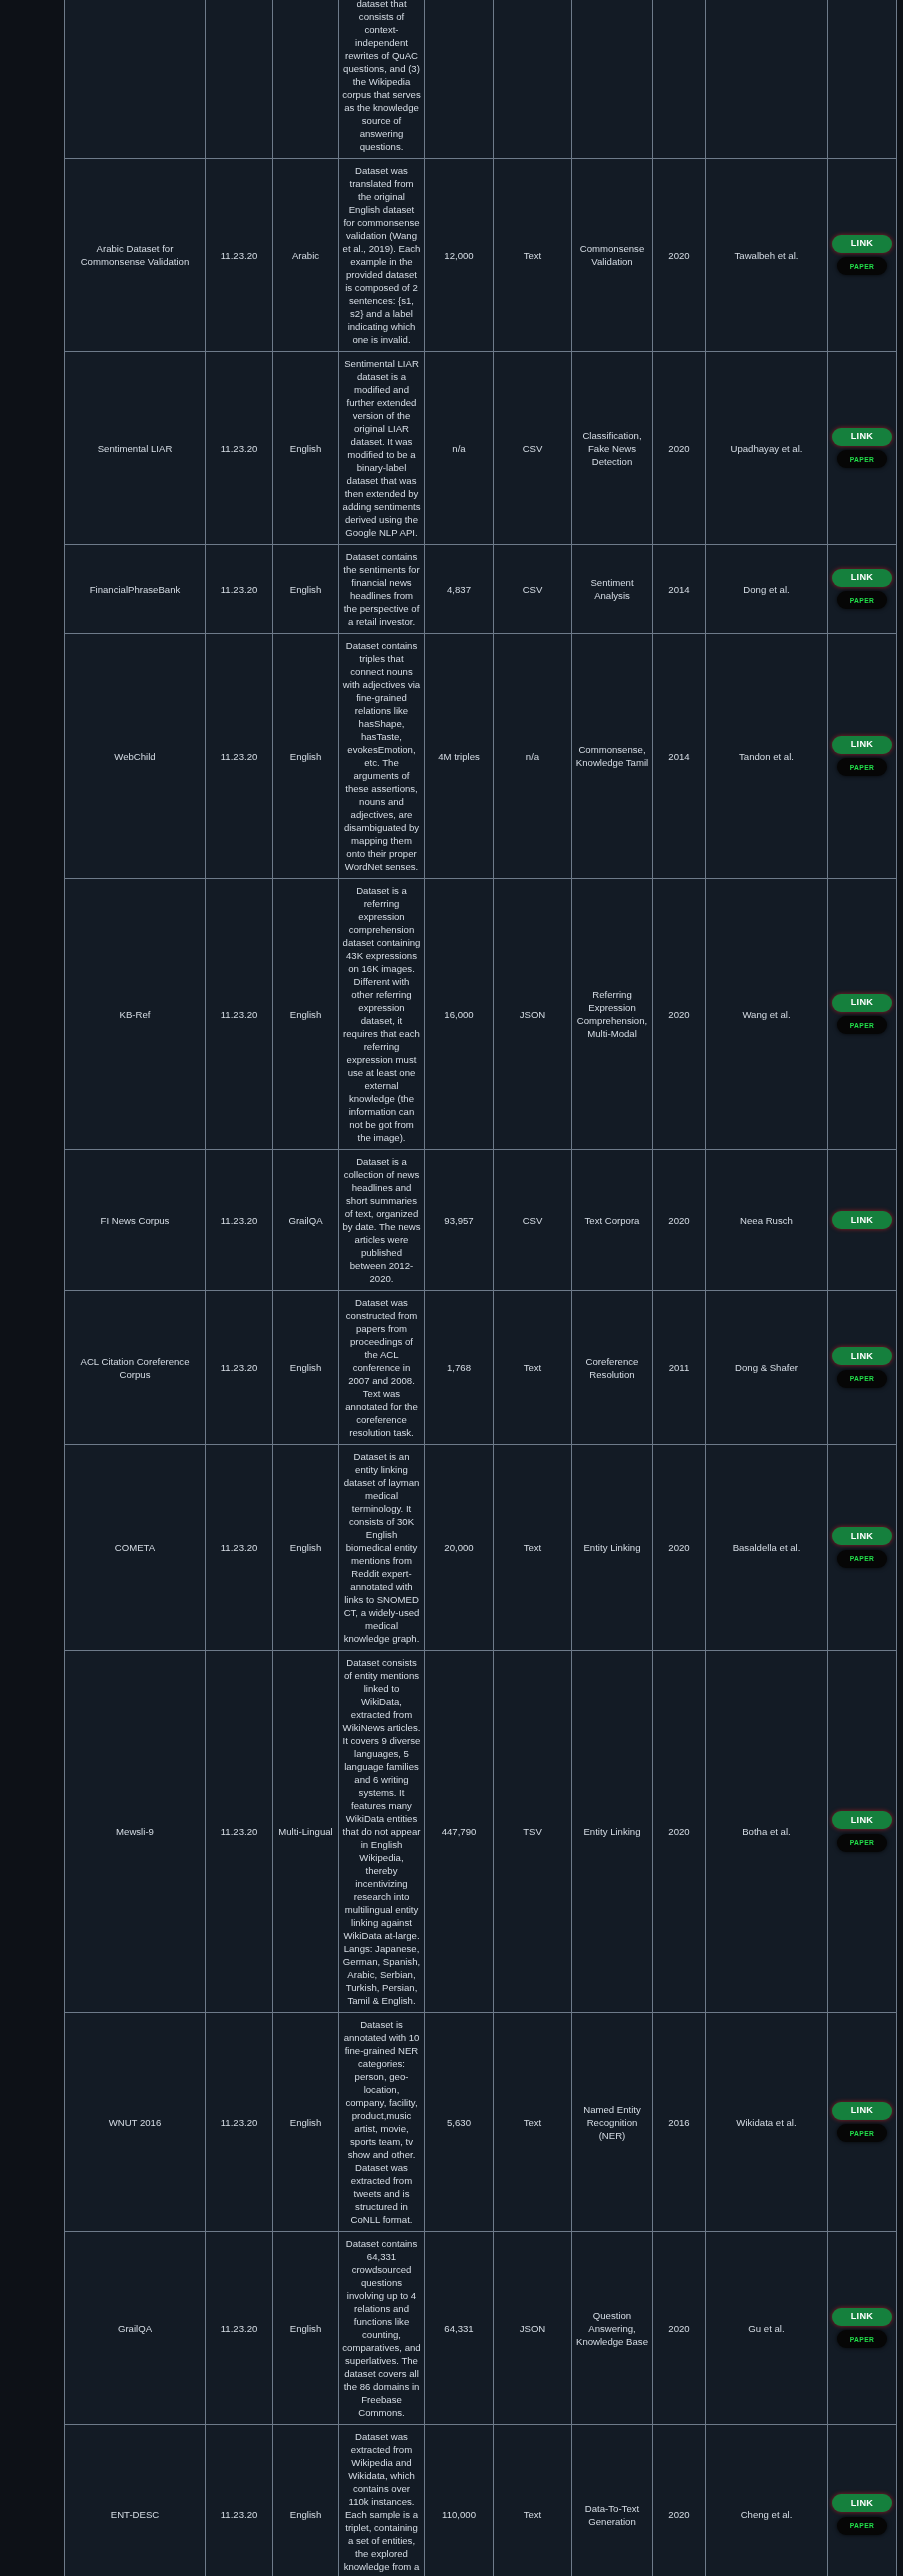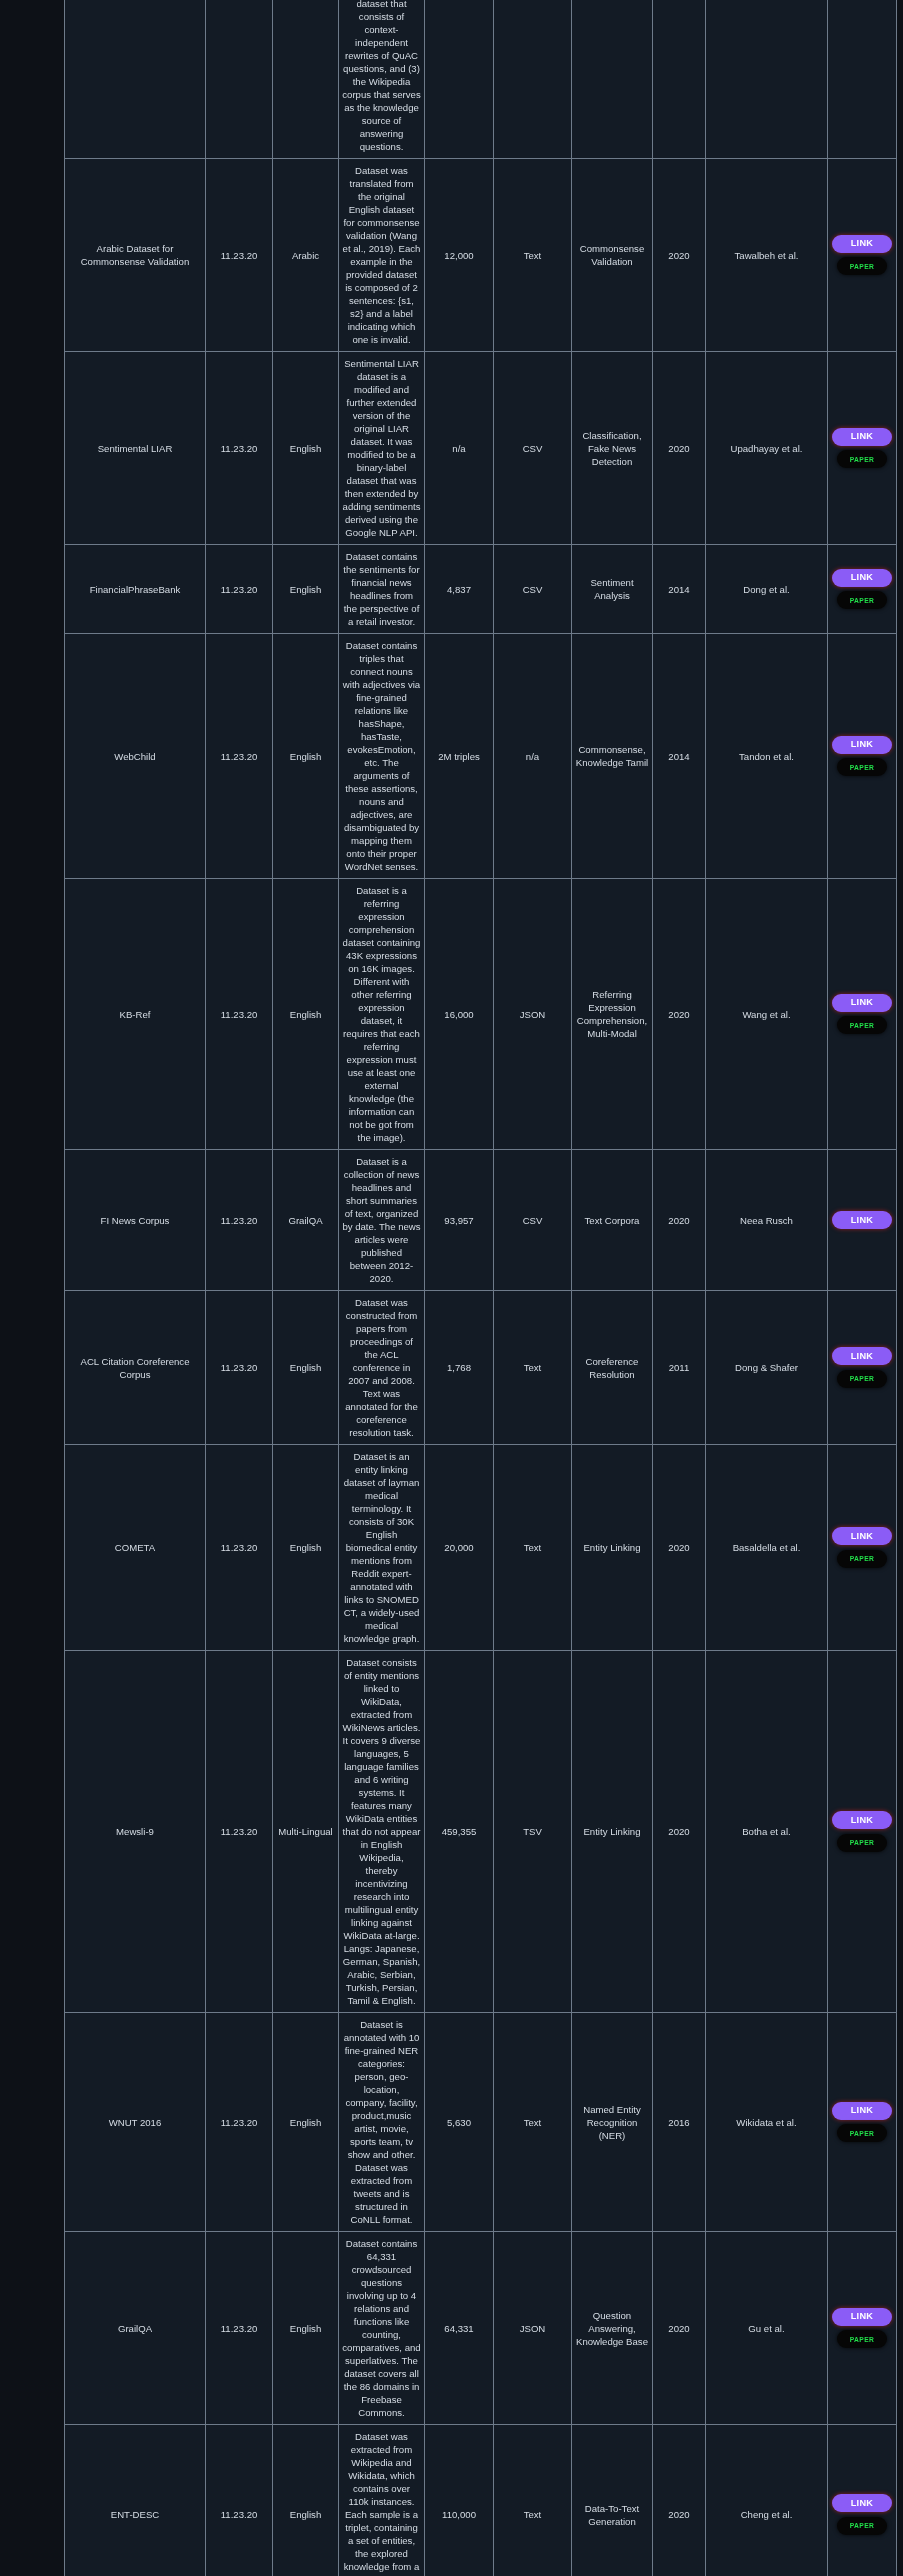--- a/index.html
+++ b/index.html
@@ -59,21 +59,21 @@
   td.cell-links { padding: 3.3px 1.7px; }
 
   .badges {
     display: flex;
     flex-direction: column;
     align-items: center;
     gap: 4.2px;
   }
   .badge-link {
     display: inline-block;
-    background: #8b5cf6;
+    background: #15803d;
     color: #ffffff;
     font-size: 9.2px;
     font-weight: bold;
     letter-spacing: 0.3px;
     border-radius: 836px;
     padding: 2.5px 13.4px;
     min-width: 60px;
     text-align: center;
     box-shadow: 0 0 4.2px rgba(255,32,32,0.55);
     cursor: pointer;
@@ -173,21 +173,21 @@
                 <span class="badge-link">LINK</span>
                 <span class="badge-paper">PAPER</span>
               </div>
             </td>
           </tr>
           <tr>
             <td class="cell-name">WebChild</td>
             <td class="cell-date">11.23.20</td>
             <td class="cell-lang">English</td>
             <td class="cell-desc">Dataset contains triples that connect nouns with adjectives via fine-grained relations like hasShape, hasTaste, evokesEmotion, etc. The arguments of these assertions, nouns and adjectives, are disambiguated by mapping them onto their proper WordNet senses.</td>
-            <td class="cell-size">2M triples</td>
+            <td class="cell-size">4M triples</td>
             <td class="cell-format">n/a</td>
             <td class="cell-task">Commonsense, Knowledge Tamil</td>
             <td class="cell-year">2014</td>
             <td class="cell-authors">Tandon et al.</td>
             <td class="cell-links">
               <div class="badges">
                 <span class="badge-link">LINK</span>
                 <span class="badge-paper">PAPER</span>
               </div>
             </td>
@@ -257,21 +257,21 @@
                 <span class="badge-link">LINK</span>
                 <span class="badge-paper">PAPER</span>
               </div>
             </td>
           </tr>
           <tr>
             <td class="cell-name">Mewsli-9</td>
             <td class="cell-date">11.23.20</td>
             <td class="cell-lang">Multi-Lingual</td>
             <td class="cell-desc">Dataset consists of entity mentions linked to WikiData, extracted from WikiNews articles. It covers 9 diverse languages, 5 language families and 6 writing systems. It features many WikiData entities that do not appear in English Wikipedia, thereby incentivizing research into multilingual entity linking against WikiData at-large. Langs: Japanese, German, Spanish, Arabic, Serbian, Turkish, Persian, Tamil &amp; English.</td>
-            <td class="cell-size">459,355</td>
+            <td class="cell-size">447,790</td>
             <td class="cell-format">TSV</td>
             <td class="cell-task">Entity Linking</td>
             <td class="cell-year">2020</td>
             <td class="cell-authors">Botha et al.</td>
             <td class="cell-links">
               <div class="badges">
                 <span class="badge-link">LINK</span>
                 <span class="badge-paper">PAPER</span>
               </div>
             </td>

